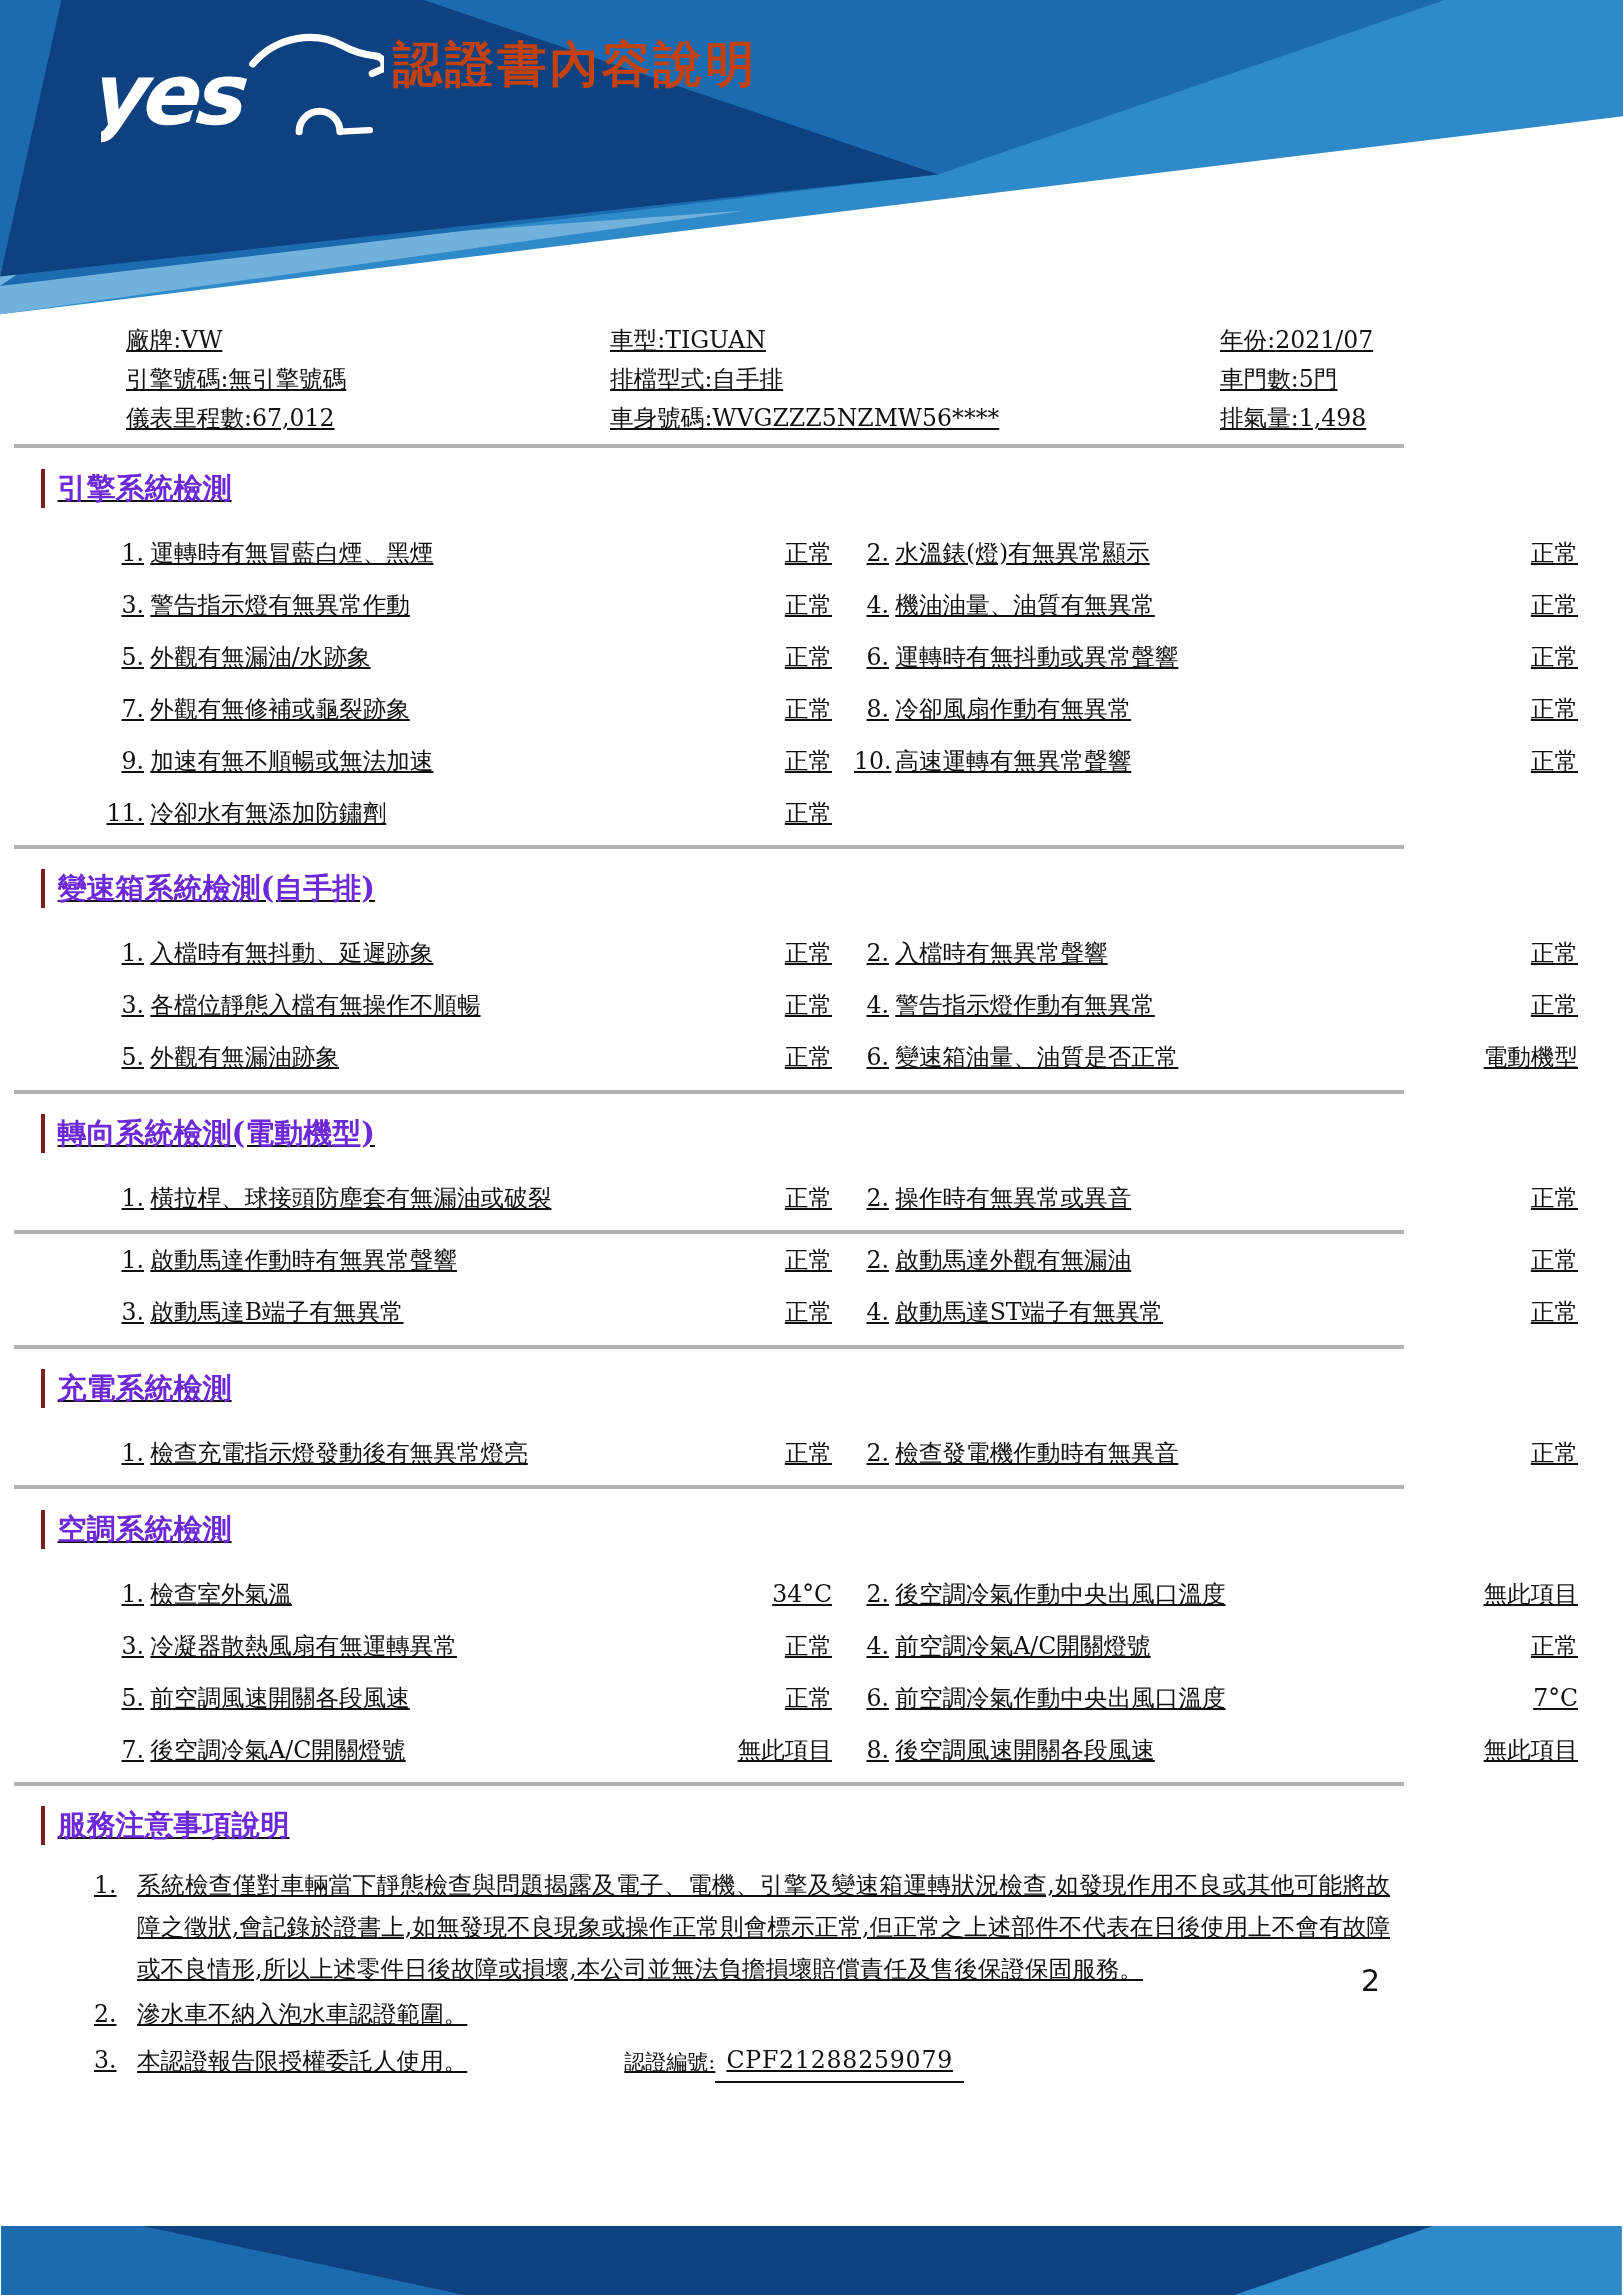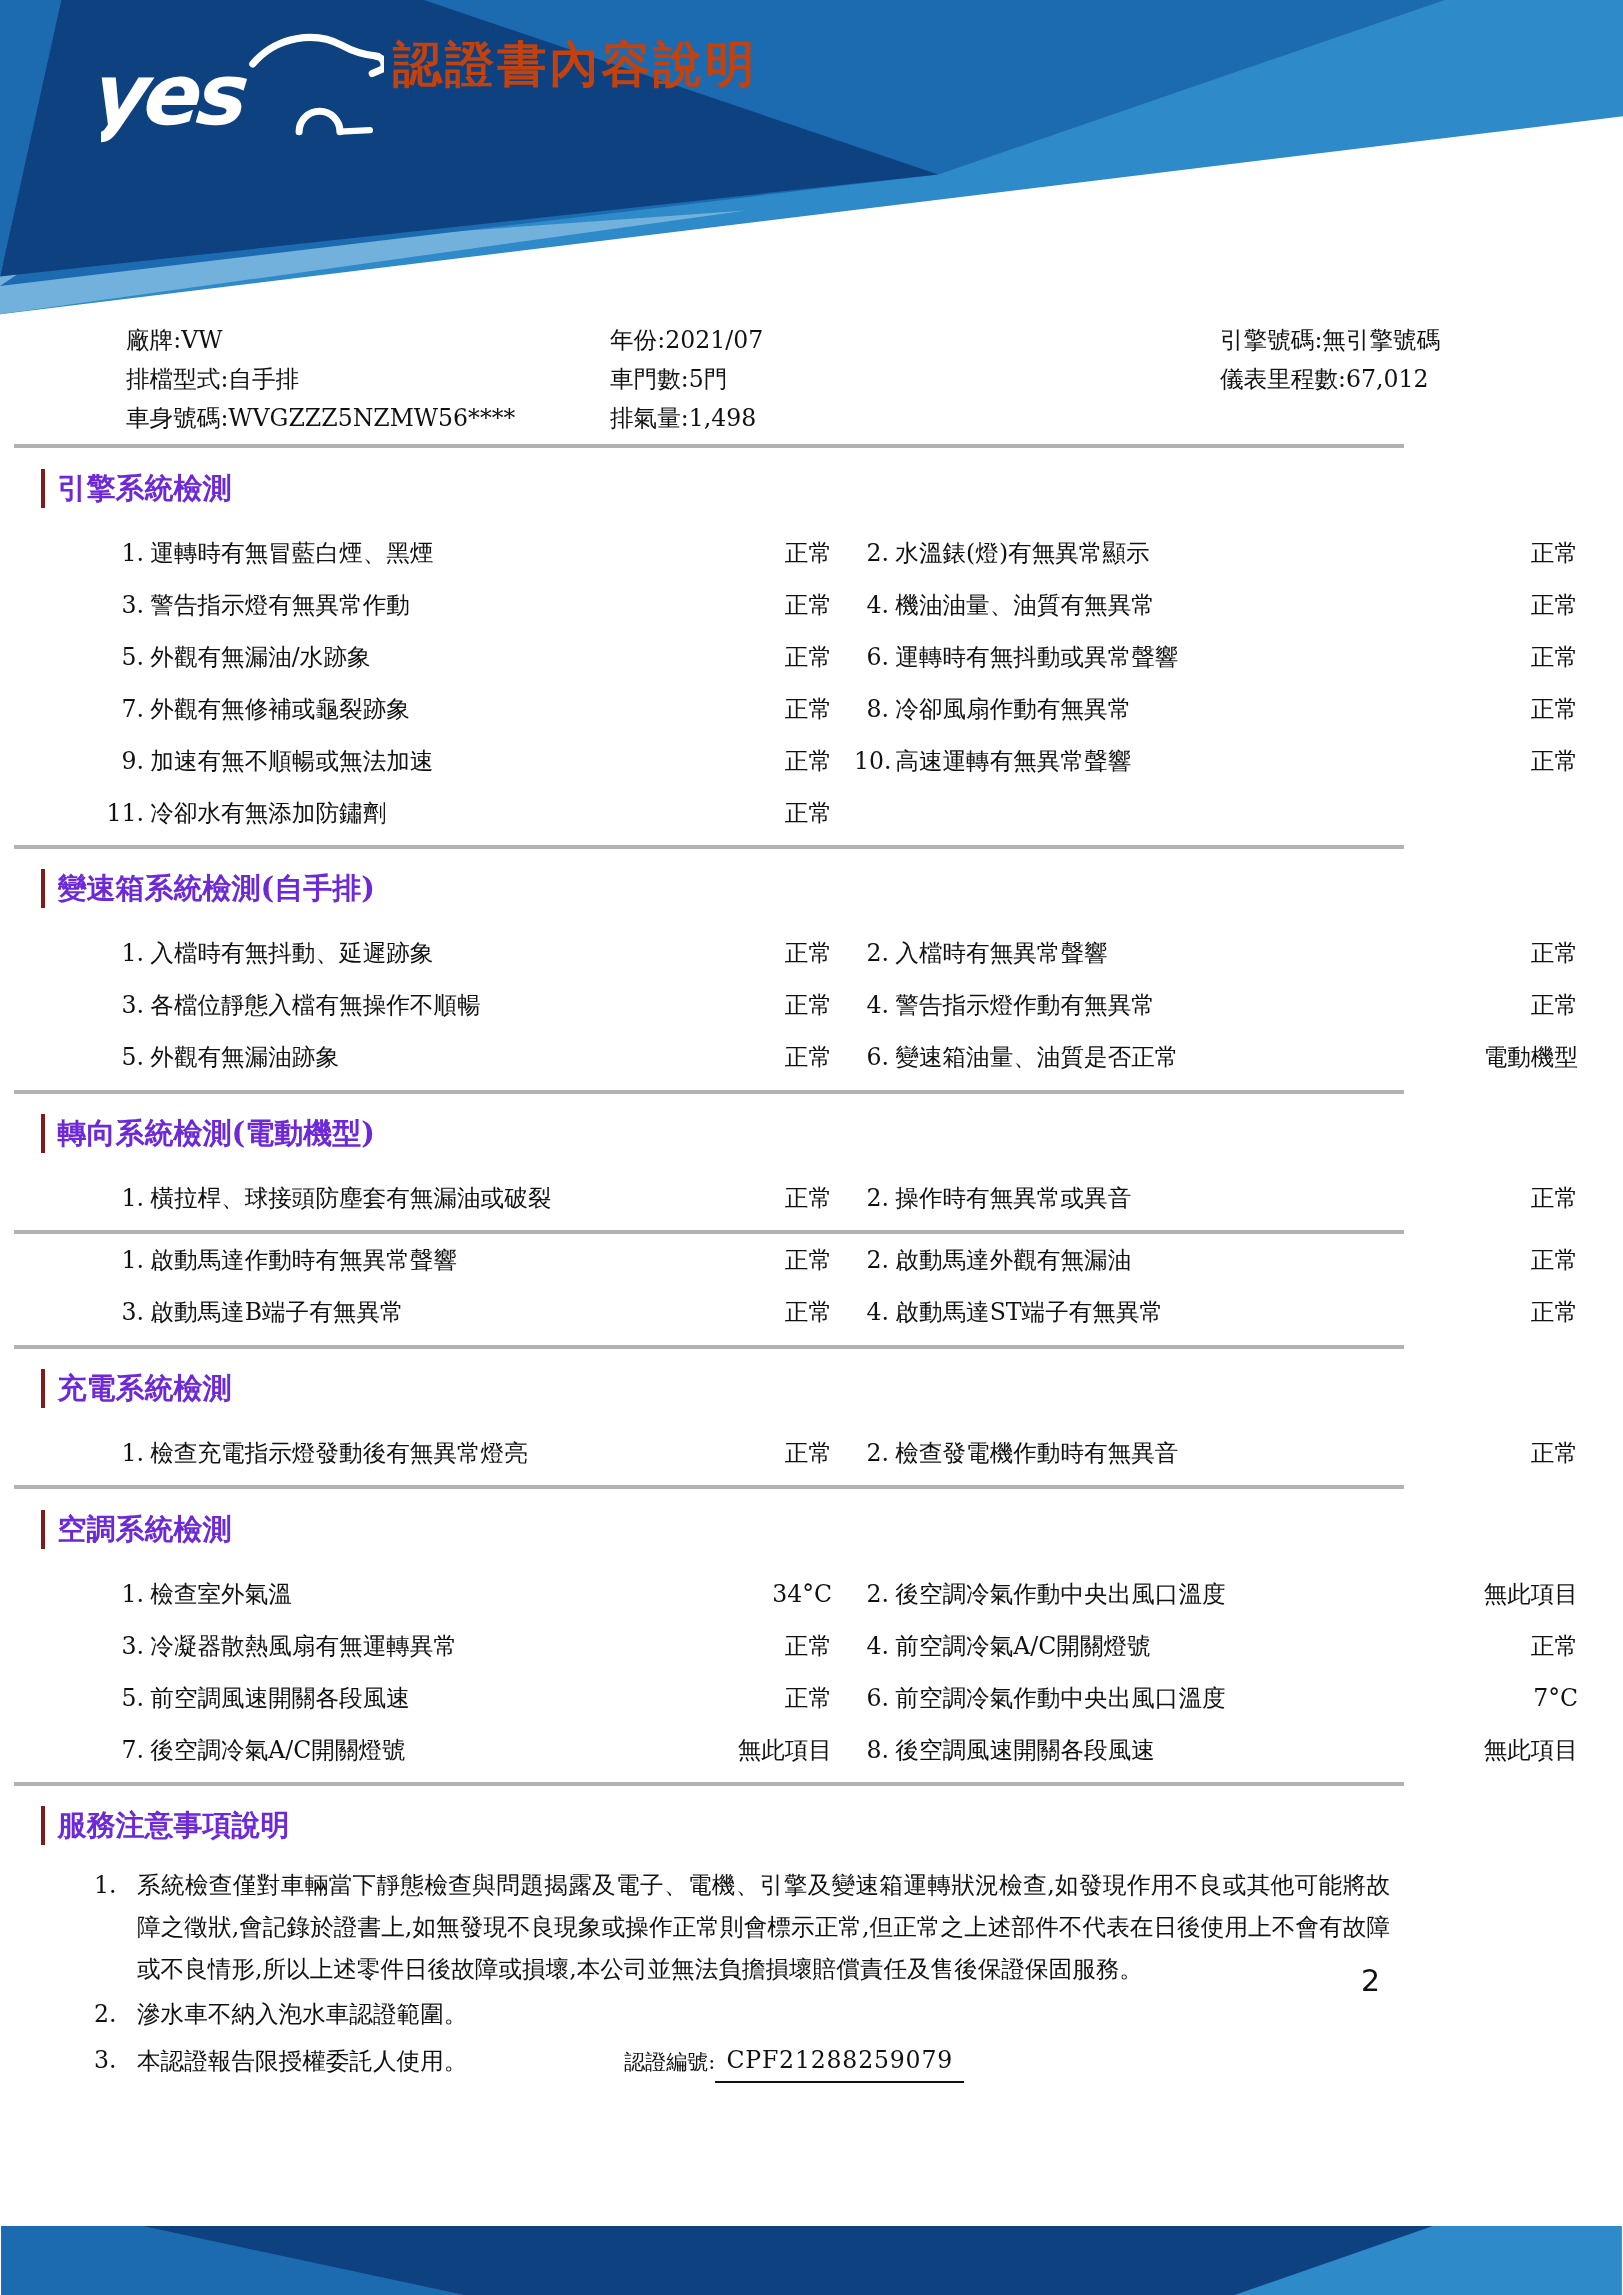--- a/index.html
+++ b/index.html
@@ -15,21 +15,21 @@
   .header{position:absolute;top:0;left:0;width:1623px;height:330px;}
   .header svg.bg{position:absolute;top:0;left:0;}
   .brand{position:absolute;top:31px;left:101px;display:flex;align-items:flex-end;}
   .logo-svg{display:block;}
   .header-title{
     position:absolute;top:32px;left:393px;
     font-family:Liberation Mono, monospace;
     font-weight:bold;font-size:49px;color:#c2410c;letter-spacing:3.1px;white-space:nowrap;
   }
   
-  .content{position:absolute;top:313px;left:0;width:1429px;}
+  .content{position:absolute;top:313px;left:0;width:1429px;text-decoration:underline;}
   .info-grid{
     display:grid;grid-template-columns:484px 610px auto;
     margin:7.9px 31px 0 126px;
     font-size:23.6px;
   }
   .info-cell{height:39px;display:flex;align-items:center;white-space:nowrap;}
   .divider{border-top:4.7px solid #b2b2b2;margin:6.3px 25px 0 14px;height:0;}
   .sec-title{
     margin:20.4px 0 19px 41px;
     font-size:29px;font-weight:bold;color:#6d28d9;
@@ -94,20 +94,24 @@
     <div class="header-title">認證書內容說明</div>
   </div>
 
   <div class="content">
     <div class="info-grid" id="info-grid">
         <div class="info-cell">
           <span class="info-label">廠牌:</span>
           <span class="info-value">VW</span>
         </div>
         <div class="info-cell">
+          <span class="info-label">車型:</span>
+          <span class="info-value">TIGUAN</span>
+        </div>
+        <div class="info-cell">
           <span class="info-label">年份:</span>
           <span class="info-value">2021/07</span>
         </div>
         <div class="info-cell">
           <span class="info-label">引擎號碼:</span>
           <span class="info-value">無引擎號碼</span>
         </div>
         <div class="info-cell">
           <span class="info-label">排檔型式:</span>
           <span class="info-value">自手排</span>

